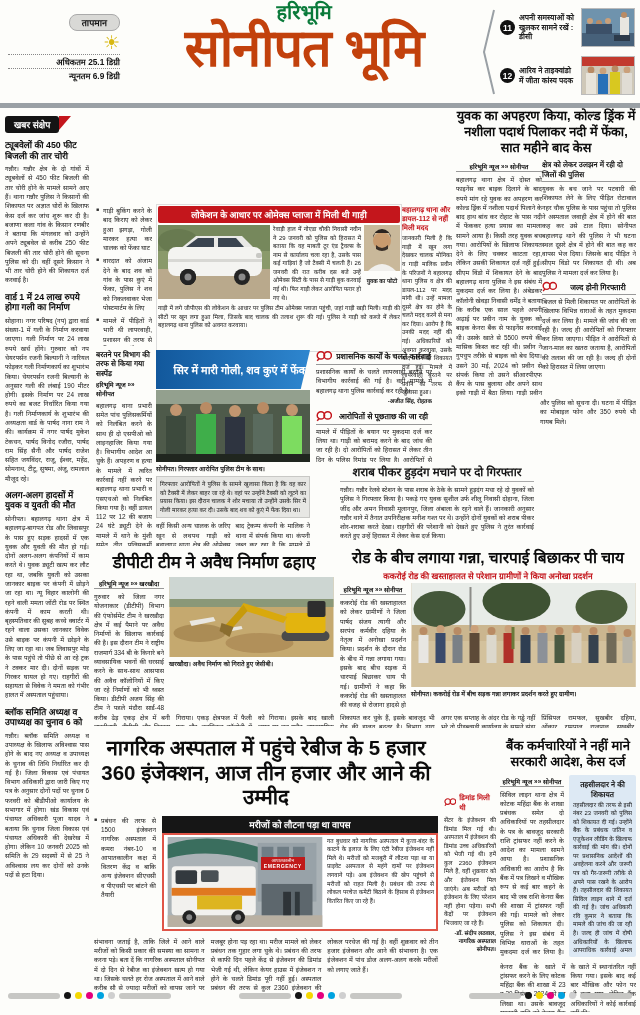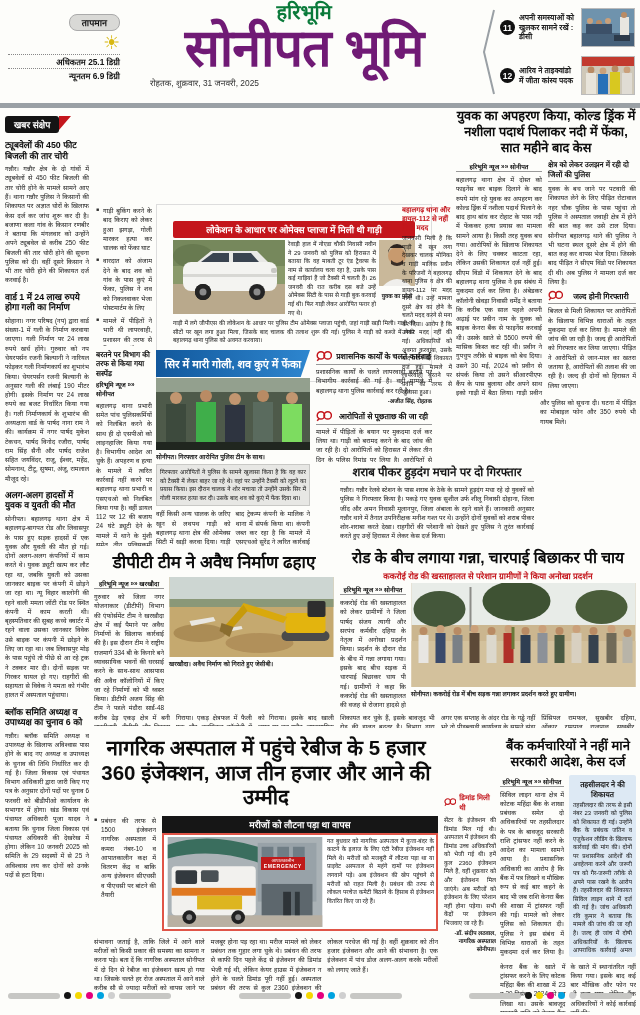--- a/index.html
+++ b/index.html
@@ -12,22 +12,22 @@
   .caption{font-size:6.3px;font-weight:700;color:#222;margin-top:2px;}
   .cols2{column-count:2;column-gap:5px;}
   .cols3{column-count:3;column-gap:6px;}
   .clip{overflow:hidden;}
   h1,h2,h3,h4,p{margin:0;}
   .lead-h{font-size:24px;font-weight:800;line-height:1.16;color:#0b0b0b;letter-spacing:-.5px;}
   .lead-sub{font-size:9.5px;font-weight:700;color:#1a1a1a;}
   .redbanner{background:#c4161c;color:#fff;font-weight:800;text-align:center;font-size:9px;
              padding:2px 2px;border-radius:2px;}
   .blackbanner{background:#161616;color:#fff;font-weight:800;text-align:center;font-size:9px;padding:2px 0;}
-  .bluebanner{background:linear-gradient(90deg,#12589c,#2e86cf);color:#fff;font-weight:800;text-align:center;
-              font-size:11px;padding:6px 0;clip-path:polygon(0 0,100% 0,94% 100%,0 100%);}
+  .bluebanner{background:linear-gradient(90deg,#12589c,#2e86cf);color:#fff;font-weight:800;text-align:right;
+              font-size:11px;padding:12px 0;clip-path:polygon(0 0,100% 0,94% 100%,0 100%);}
   .graybox{background:#e7e7e4;border:1px solid #c8c8c5;padding:3px;}
   .bluebox{background:#dde9f4;padding:4px;border-radius:2px;}
   .qrow{display:flex;align-items:center;gap:3px;border-bottom:1px solid #999;padding-bottom:2px;margin-bottom:2px;}
   .qtitle{font-size:7.8px;font-weight:800;color:#111;flex:1;text-align:center;}
   .sign{font-size:5.9px;font-weight:700;text-align:right;margin-top:2px;}
   .colhead{font-size:7.4px;font-weight:800;line-height:1.25;color:#101010;}
   .bullet{position:relative;padding-left:7px;margin-bottom:4px;}
   .bullet::before{content:"■";position:absolute;left:0;top:0;font-size:5px;color:#333;}
   .sb-title{font-size:8.8px;font-weight:800;line-height:1.2;color:#0d0d0d;margin:7px 0 3px;}
   .brief-hdr{display:inline-block;background:#141414;color:#fff;font-size:9px;font-weight:800;
@@ -53,22 +53,21 @@
 
   <div class="abs" style="left:8px;top:12px;width:112px;text-align:right;">
     <span style="display:inline-block;background:#d9d9d6;border:1px solid #aaa;border-radius:8px;font-size:9px;font-weight:800;padding:1px 12px;">तापमान</span>
     <div style="font-size:19px;line-height:1;color:#d8b811;margin:2px 0;">☀</div>
     <div style="font-size:8.3px;font-weight:700;border-top:1px dotted #888;padding-top:1px;">अधिकतम 25.1 डिग्री</div>
     <div style="font-size:8.3px;font-weight:700;border-top:1px dotted #888;margin-top:1px;padding-top:1px;">न्यूनतम 6.9 डिग्री</div>
   </div>
 
   <div class="abs" style="left:128px;top:2px;width:352px;text-align:center;">
     <div style="font-size:20px;font-weight:800;color:#0a7a3a;line-height:1;">हरिभूमि</div>
-    <div style="font-size:52px;font-weight:800;color:#701a75;line-height:1.02;letter-spacing:-1px;">सोनीपत भूमि</div>
-    <div style="font-size:8.4px;color:#333;text-align:left;padding-left:22px;margin-top:2px;">रोहतक, शुक्रवार, 31 जनवरी, 2025</div>
+    <div style="font-size:52px;font-weight:800;color:#c2410c;line-height:1.02;letter-spacing:-1px;">सोनीपत भूमि</div>
   </div>
 
   <svg class="abs" style="left:482px;top:8px;" width="14" height="88">
     <polyline points="12,2 2,44 12,86" fill="none" stroke="#9aa0a5" stroke-width="2"></polyline>
   </svg>
 
   <div class="abs" style="left:500px;top:8px;width:136px;">
     <div class="teaser">
       <span class="circle-num">11</span>
       <span class="teaser-label">अपनी समस्याओं को खुलकर सामने रखें : डीसी</span>
@@ -130,21 +129,21 @@
     </div>
   </div>
 
 
   <div class="abs clip" style="left:96px;top:206px;width:56px;height:140px;">
     <p class="tiny bullet">गाड़ी बुकिंग करने के बाद किराए को लेकर हुआ झगड़ा, गोली मारकर हत्या कर चालक को फेंका घाट</p>
     <p class="tiny bullet">वारदात को अंजाम देने के बाद शव को गांव के पास कुएं में फेंका, पुलिस ने शव को निकलवाकर भेजा पोस्टमार्टम के लिए</p>
     <p class="tiny bullet">मामले में पीड़ितों ने भारी थी लापरवाही, प्रशासन की तरफ से किया गया संदेह</p>
   </div>
 
-  <div class="abs clip" style="left:156px;top:204px;width:242px;height:144px;border:1px solid #ddd;padding:16px;">
+  <div class="abs clip" style="left:156px;top:204px;width:242px;height:144px;border:1px solid #ddd;padding:1px;">
     <div class="redbanner">लोकेशन के आधार पर ओमेक्स प्लाजा में मिली थी गाड़ी</div>
     <div style="display:flex;gap:3px;margin-top:2px;">
       <span style="flex:none;width:112px;height:74px;">
         <svg class="photo" viewBox="0 0 112 74">
             <rect width="112" height="74" fill="#8a9a6b"></rect>
             <rect width="112" height="26" fill="#76885c"></rect>
             <ellipse cx="20" cy="16" rx="20" ry="12" fill="#687a50"></ellipse>
             <rect y="44" width="112" height="30" fill="#b9a98c"></rect>
             <path d="M22 24 L38 11 L84 11 L98 25 Z" fill="#e9e9e6"></path>
             <rect x="10" y="22" width="94" height="29" rx="8" fill="#f4f4f1"></rect>
@@ -175,21 +174,21 @@
     <p class="t2" style="text-align:justify;margin-top:2px;">गाड़ी में लगे जीपीएस की लोकेशन के आधार पर पुलिस टीम ओमेक्स प्लाजा पहुंची, जहां गाड़ी खड़ी मिली। गाड़ी की सीटों पर खून लगा हुआ मिला, जिसके बाद चालक की तलाश शुरू की गई। पुलिस ने गाड़ी को कब्जे में लेकर बहालगढ़ थाना पुलिस को अवगत करवाया।</p>
   </div>
 
   <div class="abs clip" style="left:402px;top:206px;width:50px;height:196px;">
     <h4 style="font-size:7px;font-weight:800;color:#c4161c;line-height:1.25;margin-bottom:2px;">बहालगढ़ थाना और डायल-112 से नहीं मिली मदद</h4>
     <p class="t2" style="text-align:justify;">जानकारी मिली है कि गाड़ी में खून लगा देखकर चालक मोनिका व गाड़ी मालिक प्रवीन के परिजनों ने बहालगढ़ थाना पुलिस व क्षेत्र की डायल-112 पर मदद मांगी थी। उन्हें मामला दूसरे क्षेत्र का होने के चलते मदद करने से मना कर दिया। आरोप है कि उनकी मदद नहीं की गई। अधिकारियों को अवगत करवाया, उसके बाद प्रवीन की शिकायत दर्ज हुई। मामले में लापरवाही बरतने पर प्रवीन की तरफ से खुलासा हुआ।</p>
   </div>
 
   <div class="abs clip" style="left:456px;top:108px;width:180px;height:288px;">
     <h2 style="font-size:12.8px;font-weight:800;line-height:1.25;text-align:center;color:#0c0c0c;">युवक का अपहरण किया, कोल्ड ड्रिंक में नशीला पदार्थ पिलाकर नदी में फेंका, सात महीने बाद केस</h2>
-    <div style="display:flex;gap:6px;margin-top:4px;">
+    <div style="display:flex;margin-top:4px;">
       <div style="width:86px;flex:none;">
         <div class="byline" style="border-bottom:1px solid #999;text-align:center;">हरिभूमि न्यूज »» सोनीपत</div>
         <p class="tiny">बहालगढ़ थाना क्षेत्र में दोस्त को फाइनेंस कर बाइक दिलाने के बाद रुपये मांग रहे युवक का अपहरण कर कोल्ड ड्रिंक में नशीला पदार्थ पिलाने के बाद हाथ बांध कर रोहाट के पास नदी में फेंककर हत्या प्रयास का मामला सामने आया है। किसी तरह युवक बच गया। आरोपियों के खिलाफ शिकायत देने के लिए चक्कर काटता रहा, लेकिन उसकी शिकायत दर्ज नहीं हुई। सीएम विंडो में शिकायत देने के बाद बहालगढ़ थाना पुलिस ने इस संबंध में मुकदमा दर्ज कर लिया है। अंबेडकर कॉलोनी खेवड़ा निवासी धर्मेंद्र ने बताया कि करीब एक साल पहले अपनी अढ़ाई पर प्रवीन नाम के युवक को बाइक केनरा बैंक से फाइनेंस करवाई थी। उसके खाते से 5500 रुपये की मासिक किस्त कट रही थी। प्रवीन ने गुपचुप तरीके से बाइक को बेच दिया। उसने 30 मई, 2024 को प्रवीन से संपर्क किया तो उसने सीआरपीएफ कैंप के पास बुलाया और अपने साथ इको गाड़ी में बैठा लिया। गाड़ी प्रवीन का साथी माहिल चला रहा था।</p>
       </div>
       <div style="flex:1;">
         <h4 style="font-size:7.4px;font-weight:800;line-height:1.3;border-bottom:1px solid #999;padding-bottom:2px;margin-bottom:2px;">क्षेत्र को लेकर उलझन में रही दो जिलों की पुलिस</h4>
         <p class="tiny">युवक के बच जाने पर पटवारी की शिकायत लेने के लिए पीड़ित रोटावाल नहर चौक पुलिस के पास पहुंचा तो पुलिस ने अस्पताल जवाही क्षेत्र में होने की बात कह कर उसे टाल दिया। सोनीपत बहालगढ़ थाने की पुलिस ने भी घटना स्थल दूसरे क्षेत्र में होने की बात कह कर वापस भेज दिया। जिसके बाद पीड़ित ने सीएम विंडो पर शिकायत दी थी। अब पुलिस ने मामला दर्ज कर लिया है।</p>
         <div class="qrow" style="margin-top:4px;">
           <svg width="15" height="11" viewBox="0 0 26 18">
               <g fill="none" stroke="#c4161c" stroke-width="2.4">

